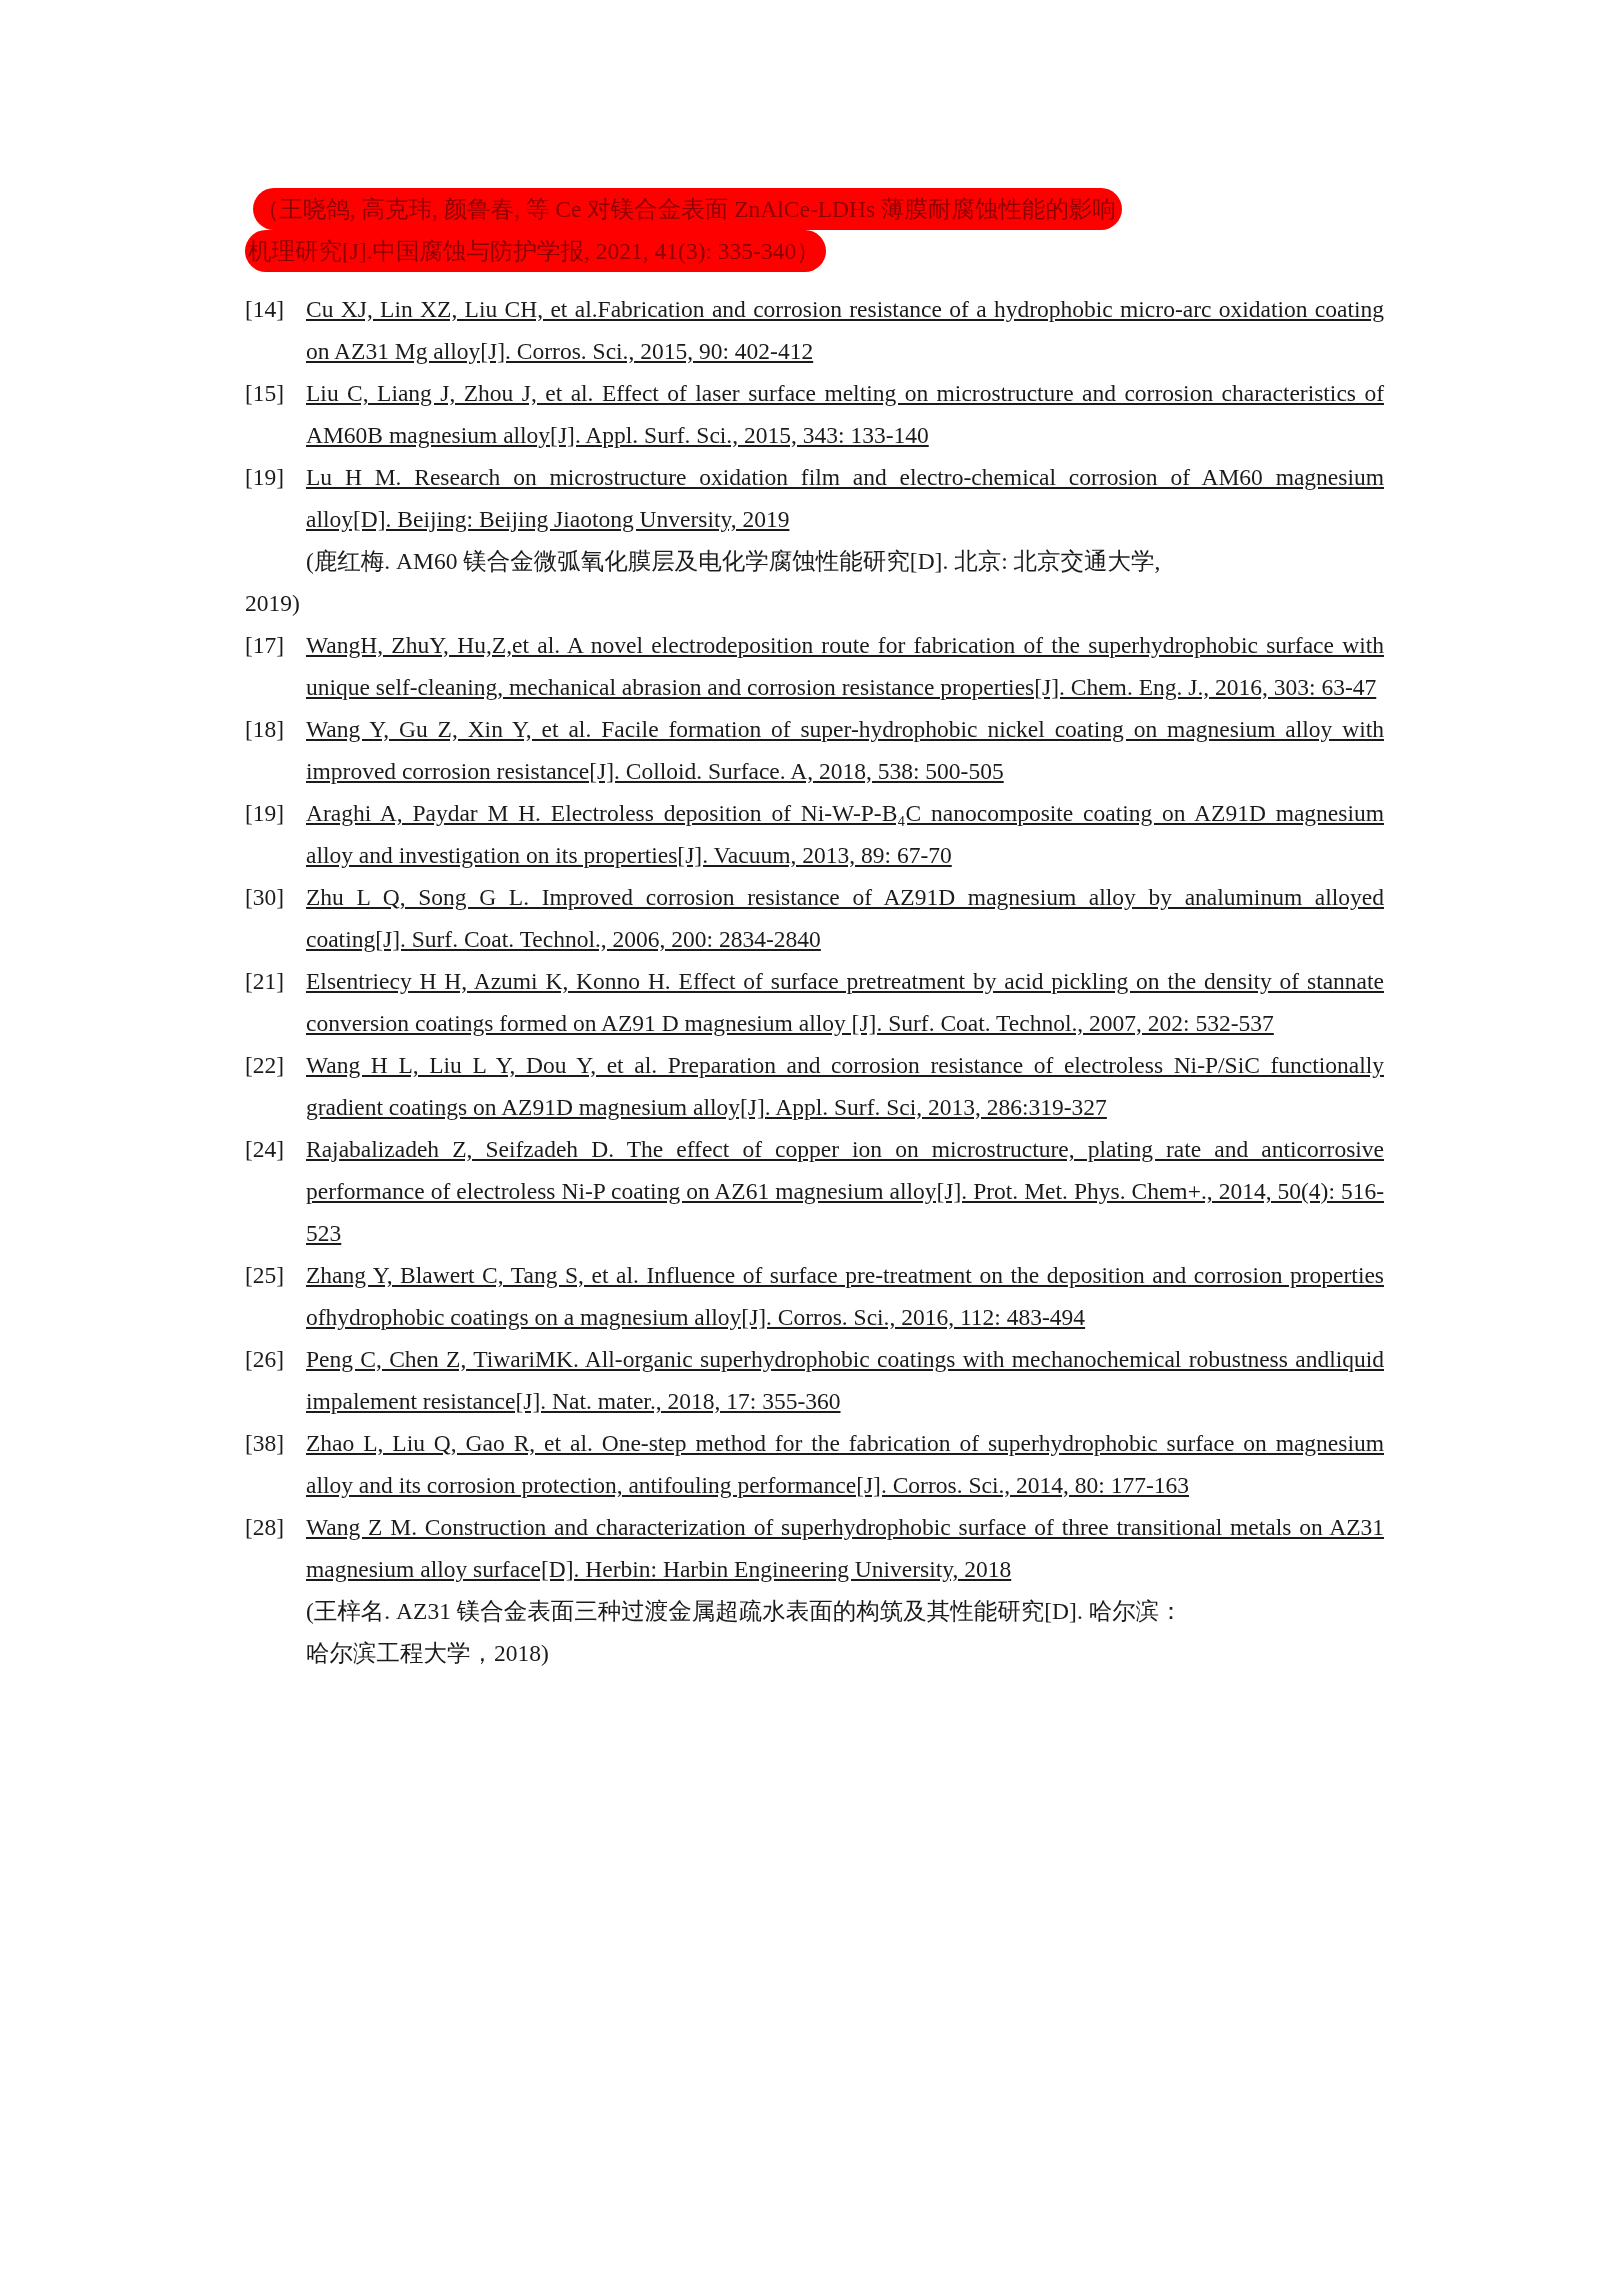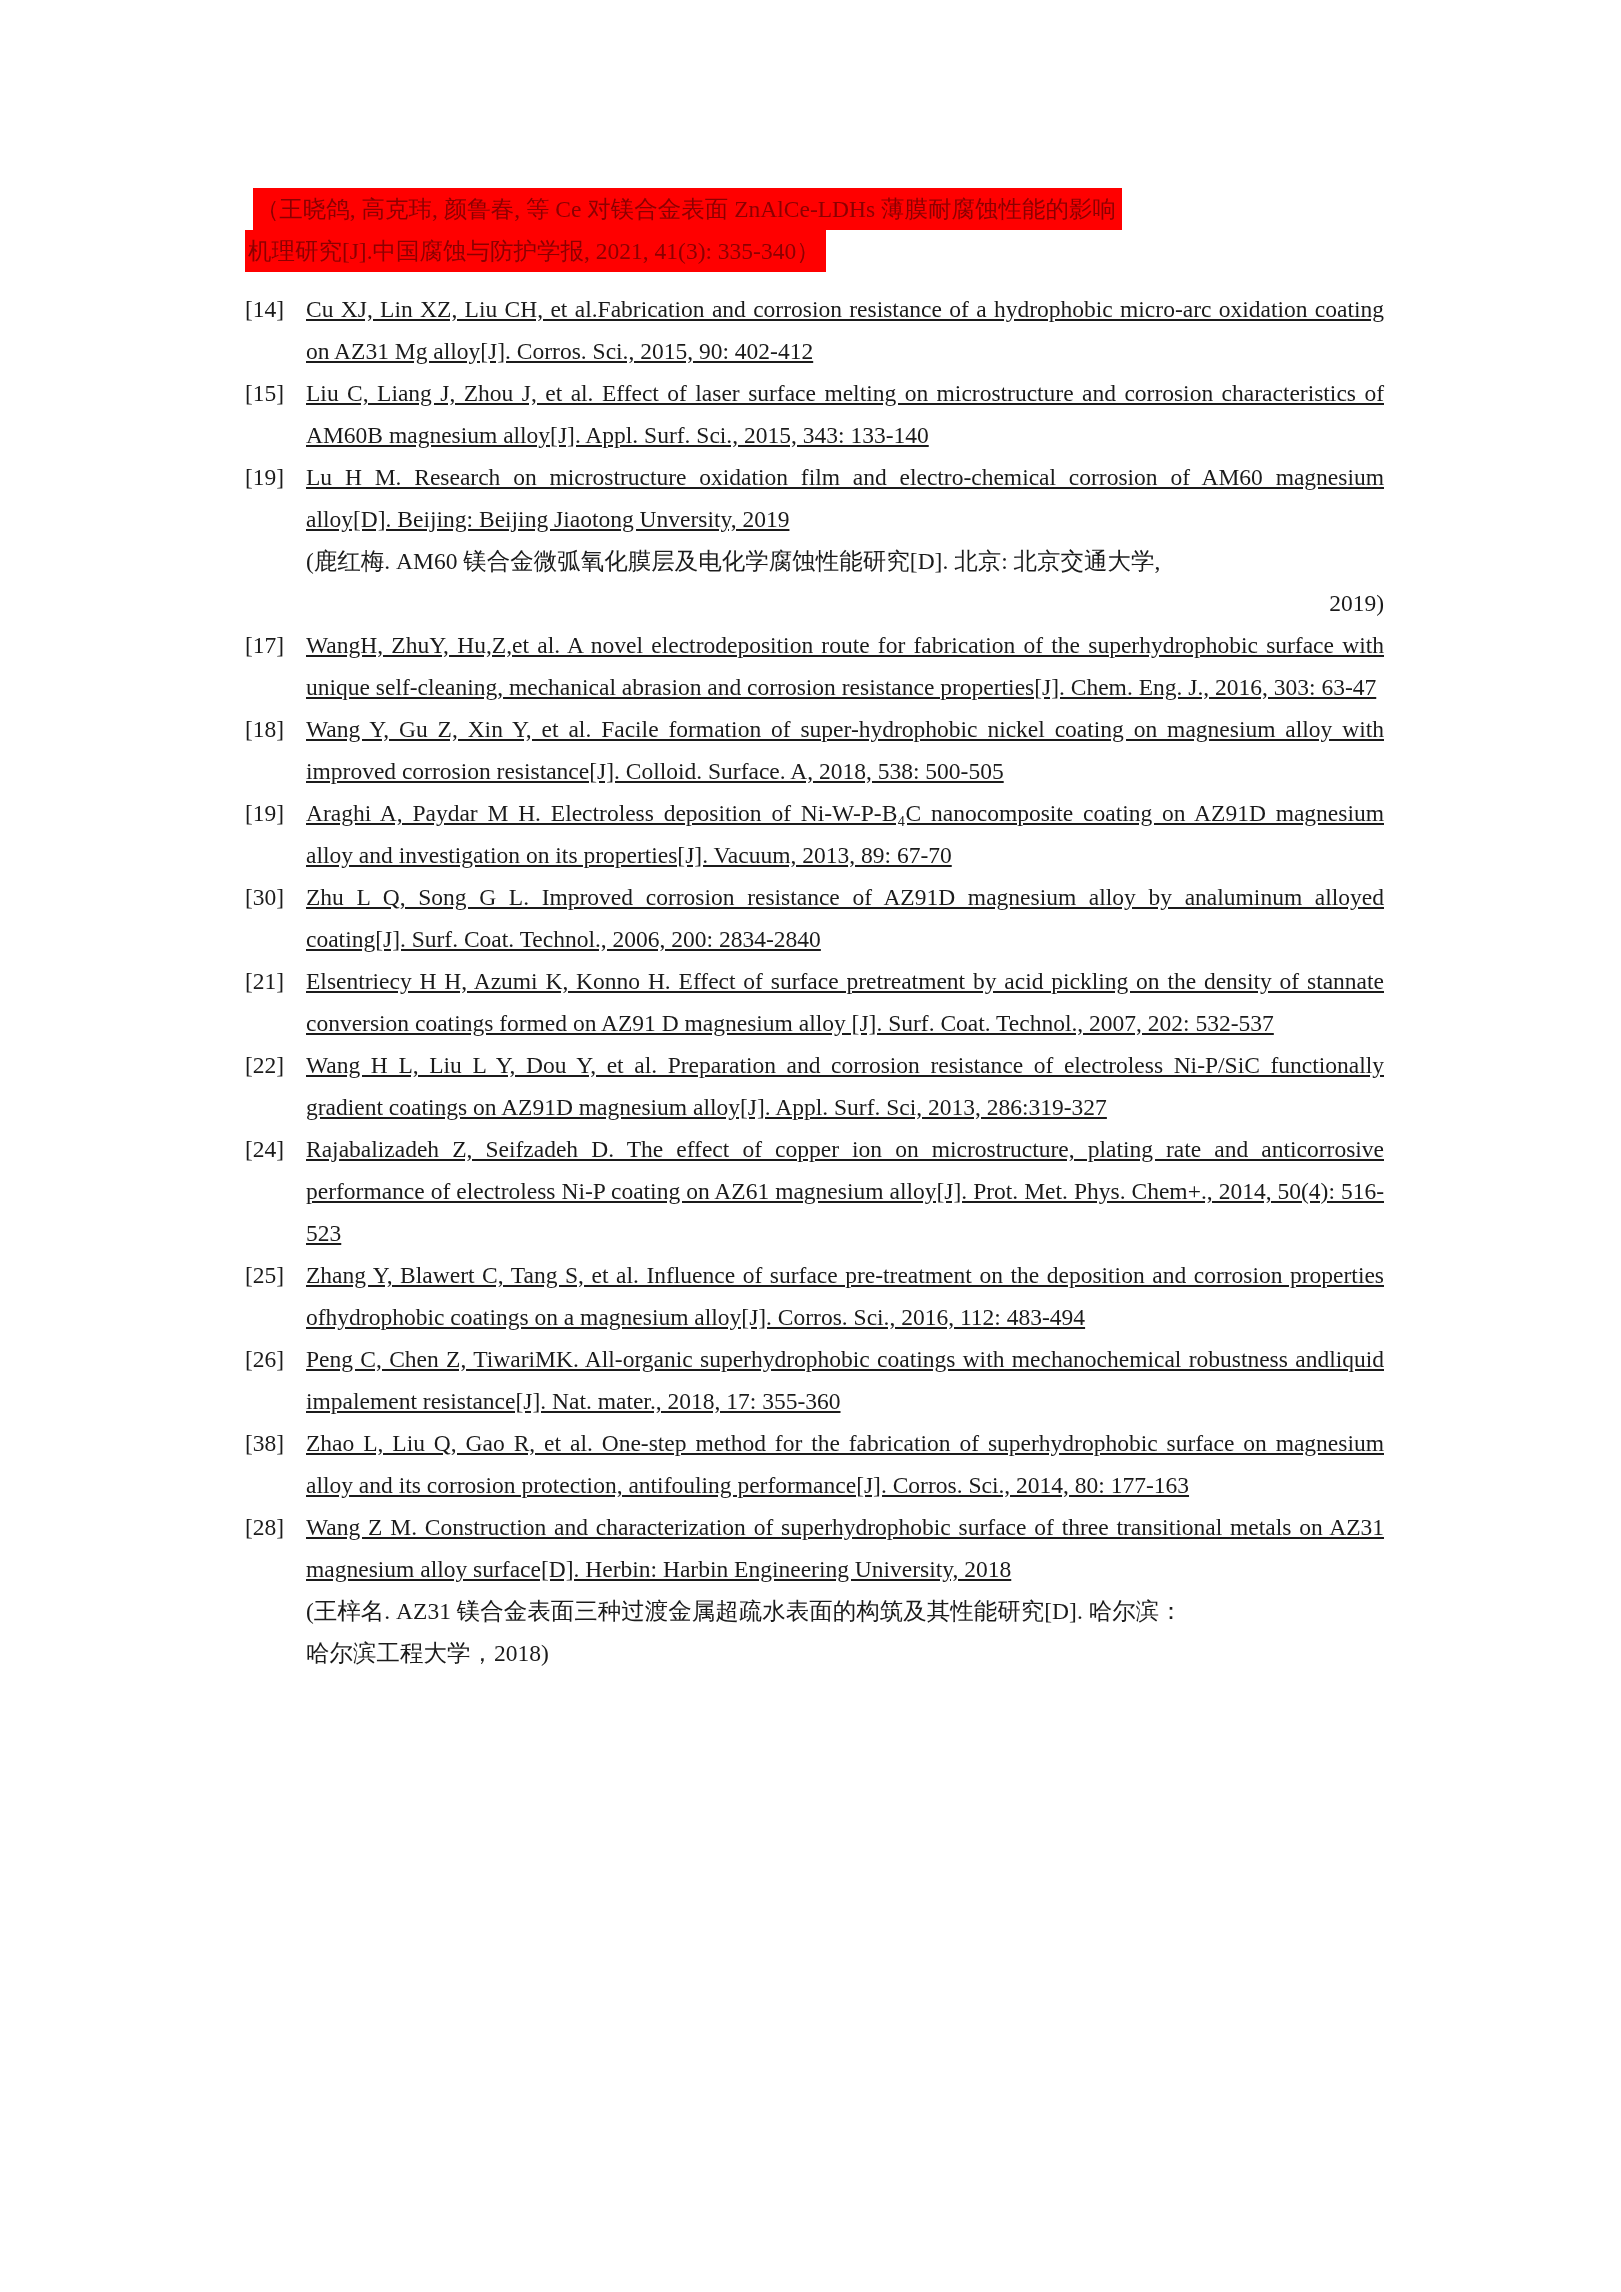--- a/index.html
+++ b/index.html
@@ -1,15 +1,15 @@
 <!DOCTYPE html>
 <html style="--hl-bg: #ff0000; --hl-text: #8b0000;"><head>
 <meta charset="utf-8">
 <style>
-  * { margin: 0; padding: 0; box-sizing: border-box; }
+  * { margin: 0; padding: 0; box-sizing: border-box; border-radius: 28px; }
   html, body { background: #ffffff; }
   body {
     width: 1621px;
     min-height: 2293px;
     font-family: "Liberation Serif", "DejaVu Serif", serif;
     font-size: 23.5px;
     color: #1b1b1b;
     -webkit-font-smoothing: antialiased;
   }
   .page {
@@ -37,21 +37,21 @@
     line-height: 42px;
     white-space: nowrap;
   }
   .ref-text {
     text-align: justify;
     line-height: 42px;
     text-decoration: underline;
   }
   .ref-notes { }
   .note-line { line-height: 42px; }
-  .note-line.outdent { margin-left: -61px; text-align: right; }
+  .note-line.outdent { margin-left: -61px; }
 </style>
 </head>
 <body>
 
 <div class="page">
 
   <div class="highlight-block">
     <span class="hl-line first">（王晓鸽, 高克玮, 颜鲁春, 等 Ce 对镁合金表面 ZnAlCe-LDHs 薄膜耐腐蚀性能的影响</span>
     <span class="hl-line">机理研究[J].中国腐蚀与防护学报, 2021, 41(3): 335-340）</span>
   </div>

